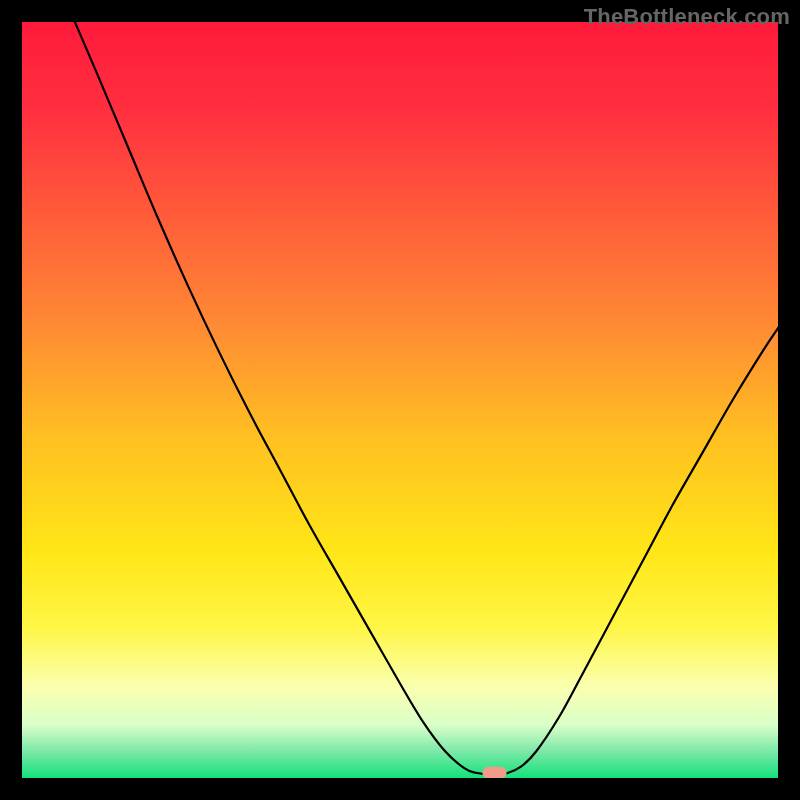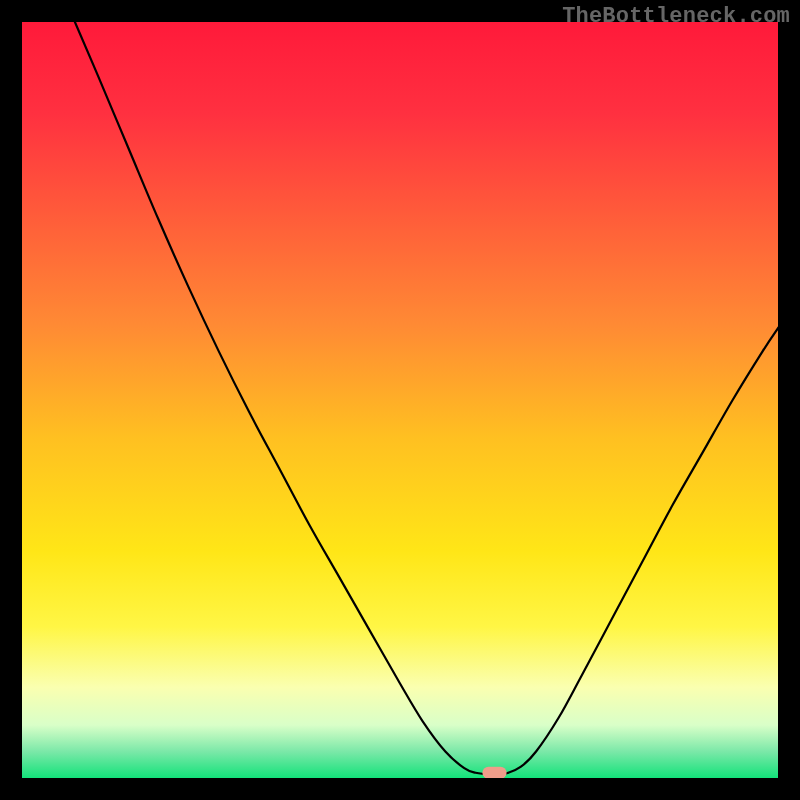--- a/index.html
+++ b/index.html
@@ -19,21 +19,20 @@
   }
   .watermark {
     position: absolute;
     top: 4px;
     right: 10px;
     color: #666666;
     font-size: 22px;
     font-weight: 600;
     z-index: 50;
     letter-spacing: 0.2px;
-    font-family: Liberation Mono, monospace;
   }
   .plot-outer {
     position: absolute;
     left: 22px;
     top: 22px;
     width: 756px;
     height: 756px;
     background: #000;
   }
   svg.plot-svg {

